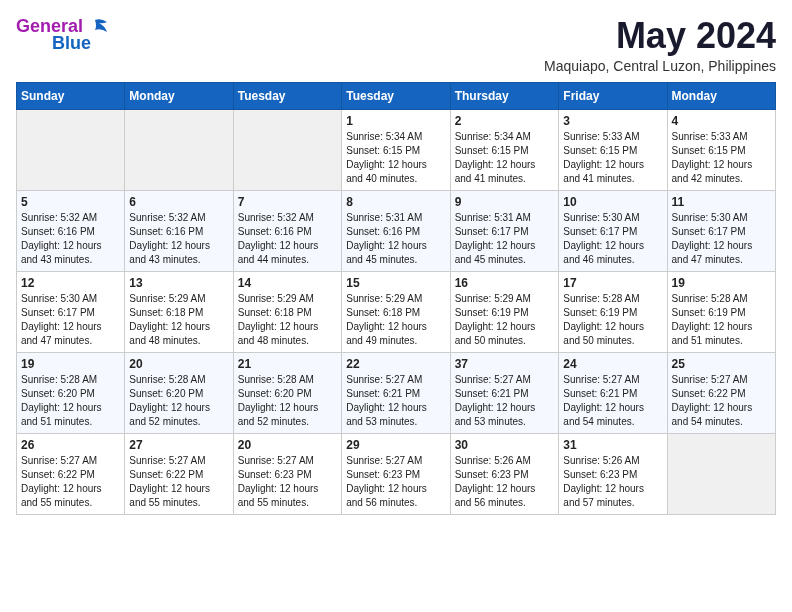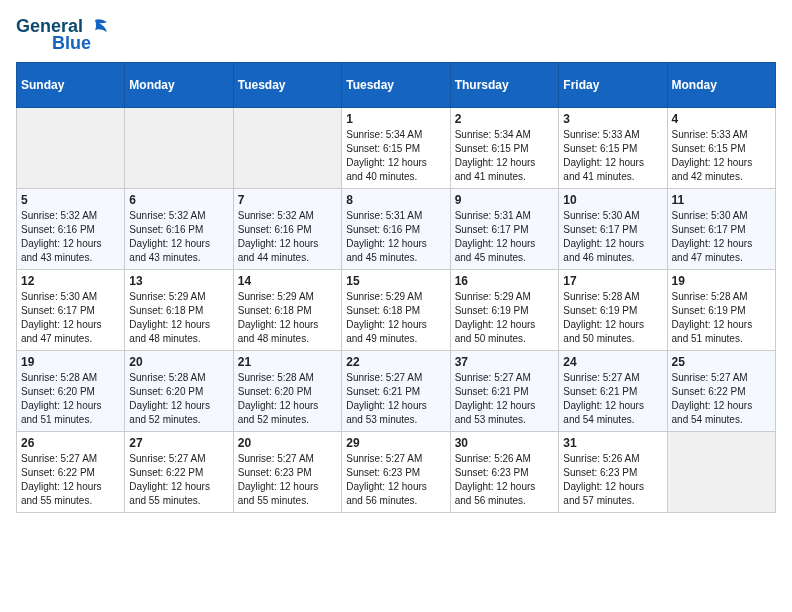--- a/index.html
+++ b/index.html
@@ -43,21 +43,21 @@
     .calendar {
       width: 100%;
       border-collapse: collapse;
       border: 1px solid #ccc;
     }
     .calendar th {
       background-color: #1565c0;
       color: white;
       font-size: 12px;
       font-weight: bold;
-      padding: 15px 4px;
+      padding: 6px 4px;
       text-align: left;
       border: 1px solid #1255a0;
     }
     .calendar td {
       vertical-align: top;
       border: 1px solid #ccc;
       padding: 4px 4px;
       width: 110px;
       min-height: 80px;
       background: #fff;
@@ -81,26 +81,30 @@
     .empty-cell {
       background: #f0f0f0 !important;
     }
   </style>
 </head>
 <body>
 
 <div class="header">
   <div class="logo">
     <div class="logo-line">
-      <span style="font-size:18px; font-weight:bold; color:#0c4a6e;">General</span>
+      <span style="font-size:18px; font-weight:bold; color:#a21caf;">General</span>
       <svg width="22" height="18" viewBox="0 0 22 18" style="margin-left:2px;">
         <path d="M8 2 Q14 0 20 4 Q16 6 12 5 Q18 8 20 14 Q14 10 8 12 Q10 8 8 2Z" fill="#1565c0"></path>
       </svg>
     </div>
     <span style="font-size:18px; font-weight:bold; color:#1565c0; margin-top:-4px;margin-left:36px;">Blue</span>
+  </div>
+  <div class="title-block">
+    <div class="month-year">May 2024</div>
+    <div class="location">Maquiapo, Central Luzon, Philippines</div>
   </div>
 </div>
 
 <table class="calendar">
   <thead>
     <tr>
       <th>Sunday</th>
       <th>Monday</th>
       <th>Tuesday</th>
       <th>Tuesday</th>

